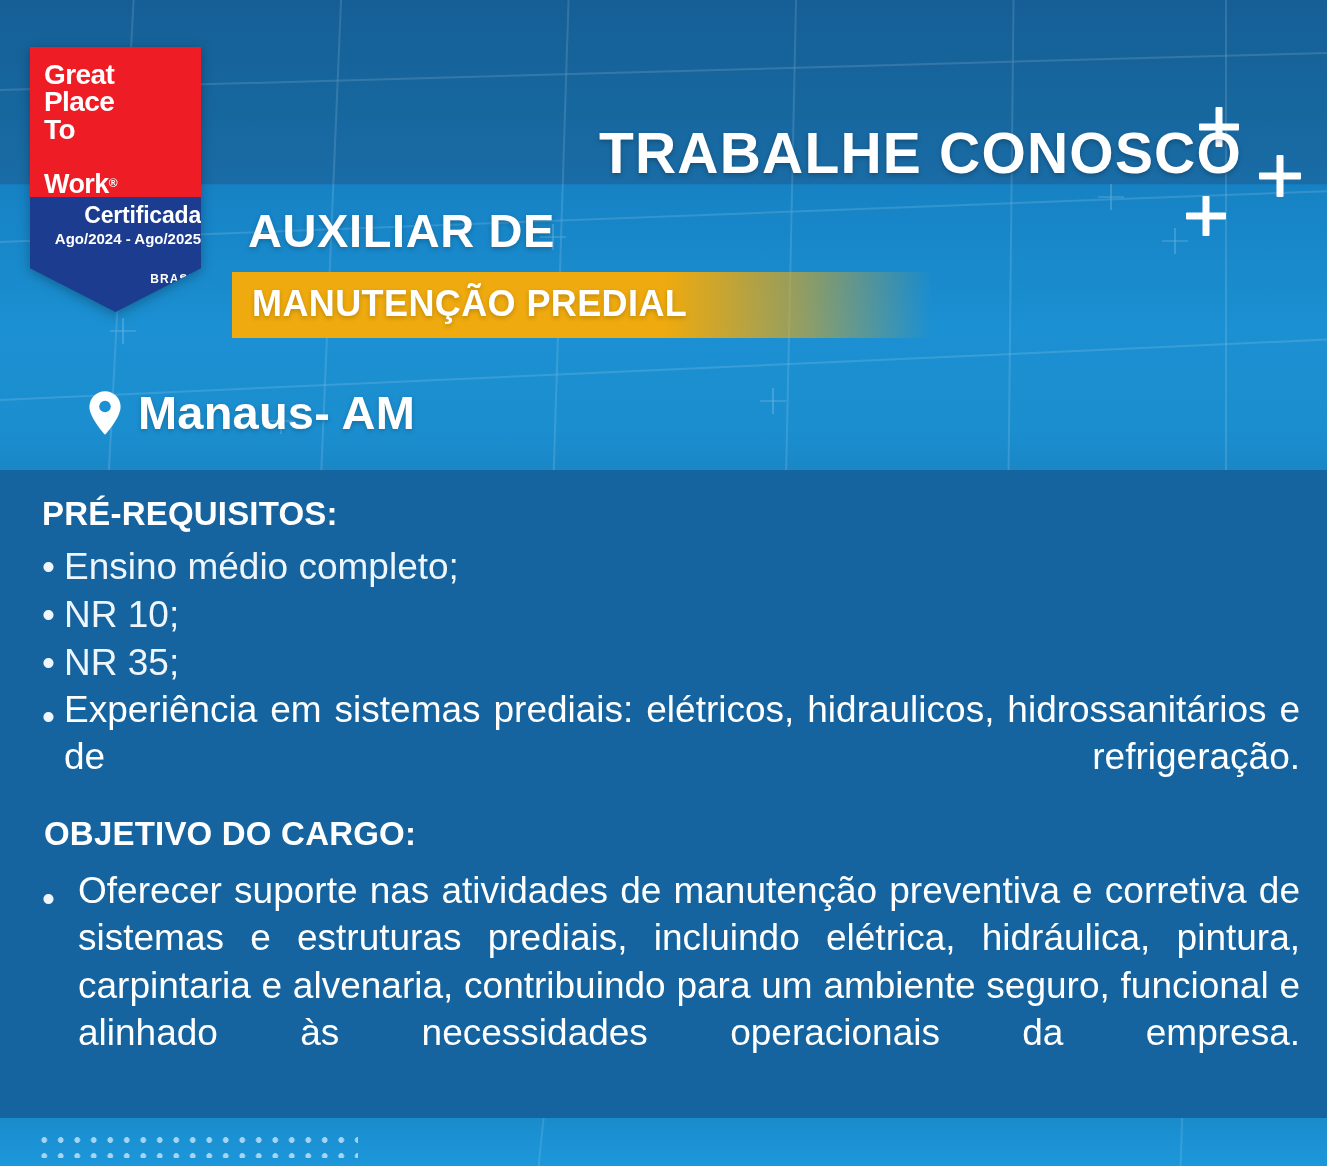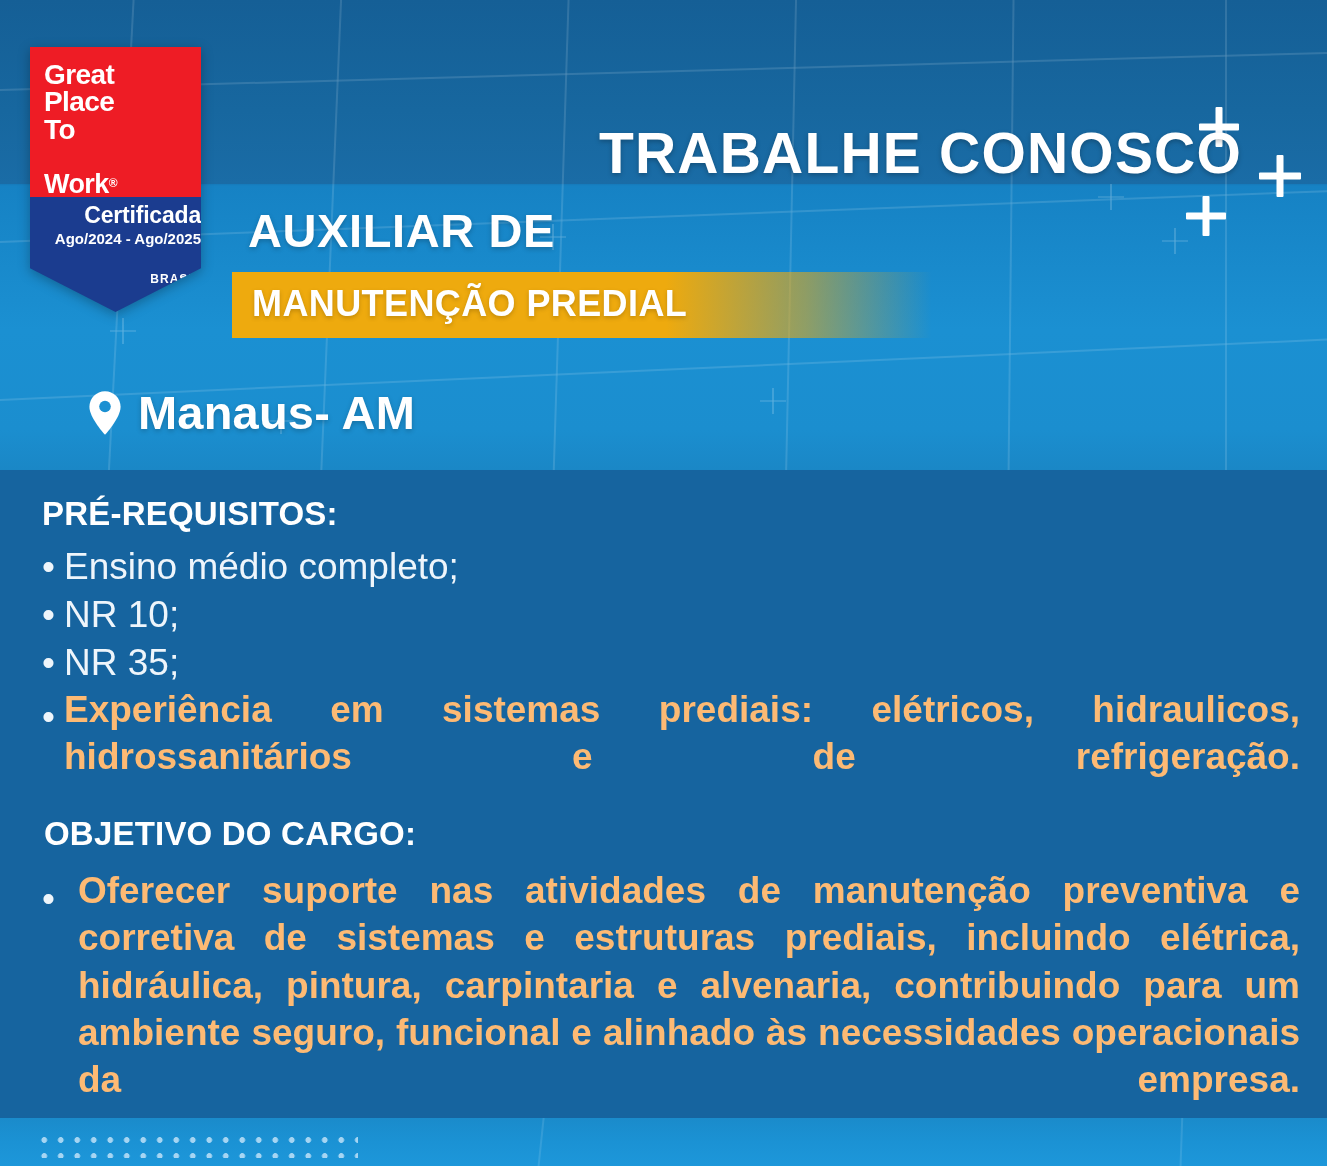--- a/index.html
+++ b/index.html
@@ -198,23 +198,23 @@
   .bullet-line {
     position: absolute;
     color: #eef5fb;
     font-size: 37px;
     font-weight: 400;
     white-space: nowrap;
   }
   .bullet-dot { display: inline-block; width: 22px; }
   .just-block {
     position: absolute;
-    color: #fdba74;
+    color: #ffffff;
     font-size: 37px;
-    font-weight: 700;
+    font-weight: 400;
     text-align: justify;
     line-height: 1.28;
   }
   .just-block > p { margin: 0; }
   .just-block p::after {
     content: "";
     display: inline-block;
     width: 100%;
   }
   .hang {

